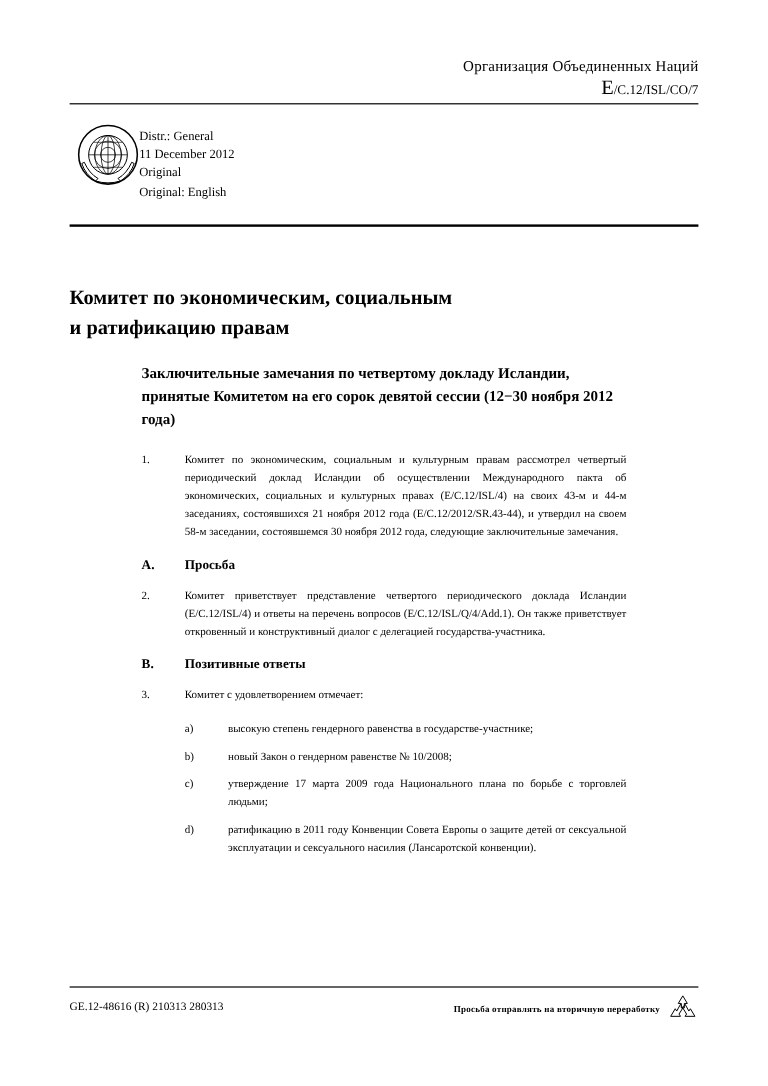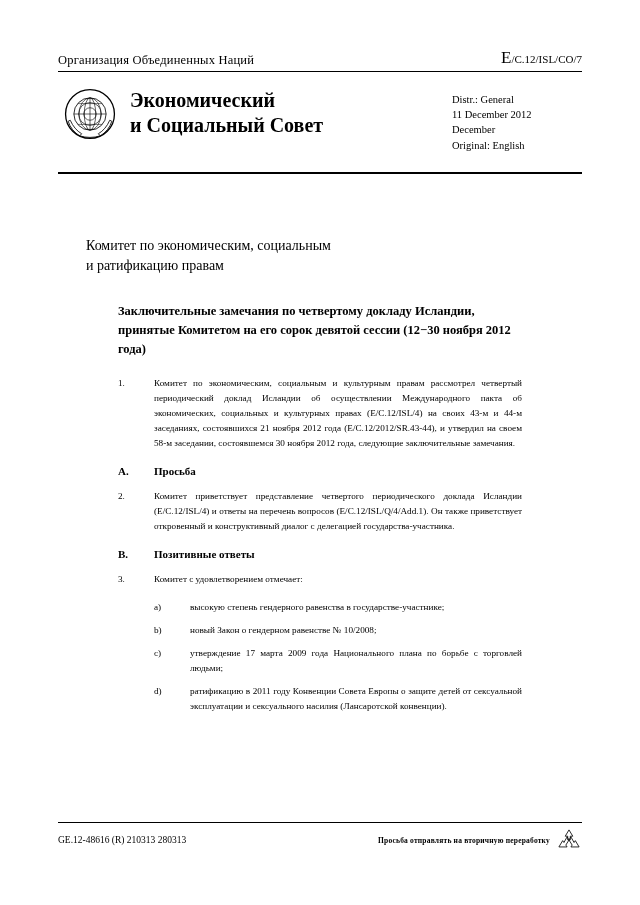--- a/index.html
+++ b/index.html
@@ -27,20 +27,21 @@
     position: absolute;
     left: 58px;
     top: 48px;
     width: 524px;
   }
   .header-top {
     display: flex;
     justify-content: space-between;
     align-items: flex-end;
     padding-bottom: 3px;
+    flex-direction: column;
   }
   .org-name {
     font-family: "Liberation Serif", serif;
     font-size: 12.5px;
     letter-spacing: 0.2px;
   }
   .symbol {
     font-family: "Liberation Serif", serif;
     font-size: 11px;
     white-space: nowrap;
@@ -89,24 +90,23 @@
     margin-top: 8px;
     flex: 0 0 130px;
     width: 130px;
   }
   
   .committee {
     position: absolute;
     left: 58px;
     top: 236px;
     width: 524px;
-    font-weight: normal;
-    font-size: 14px;
+    font-weight: bold;
+    font-size: 17px;
     line-height: 1.45;
-    margin-left: 28px;
   }
   .content {
     position: absolute;
     left: 118px;
     top: 288px;
     width: 404px;
   }
   .doc-title {
     font-weight: bold;
     font-size: 12.5px;
@@ -212,28 +212,24 @@
           <ellipse cx="50" cy="50" rx="21" ry="31" fill="none" stroke="#000" stroke-width="1.2"></ellipse>
           <line x1="19" y1="50" x2="81" y2="50" stroke="#000" stroke-width="1.2"></line>
           <line x1="50" y1="19" x2="50" y2="81" stroke="#000" stroke-width="1.2"></line>
           <line x1="27" y1="30" x2="73" y2="30" stroke="#000" stroke-width="1"></line>
           <line x1="27" y1="70" x2="73" y2="70" stroke="#000" stroke-width="1"></line>
           <path d="M12 62 Q20 80 34 88 L30 92 Q14 82 8 64 Z" fill="none" stroke="#000" stroke-width="1.6"></path>
           <path d="M88 62 Q80 80 66 88 L70 92 Q86 82 92 64 Z" fill="none" stroke="#000" stroke-width="1.6"></path>
           <path d="M30 92 Q50 98 70 92" fill="none" stroke="#000" stroke-width="1.6"></path>
         </svg>
       </div>
-      <div class="masthead-title">
-        <div>Экономический</div>
-        <div>и Социальный Совет</div>
-      </div>
       <div class="distr">
         <div>Distr.: General</div>
         <div>11 December 2012</div>
-        <div>December</div>
+        <div>Original</div>
         <div>Original: English</div>
       </div>
     </div>
 
     <div class="rule-thick"></div>
   </div>
 
   <div class="committee">
     <div>Комитет по экономическим, социальным</div>
     <div>и ратификацию правам</div>

